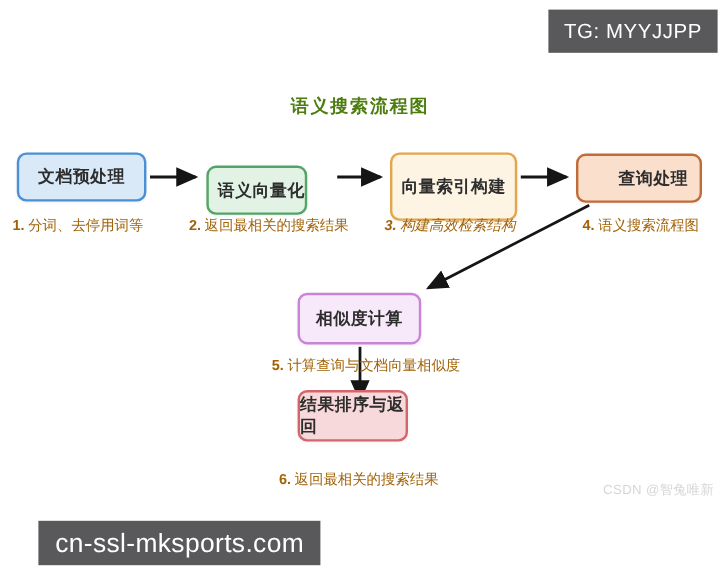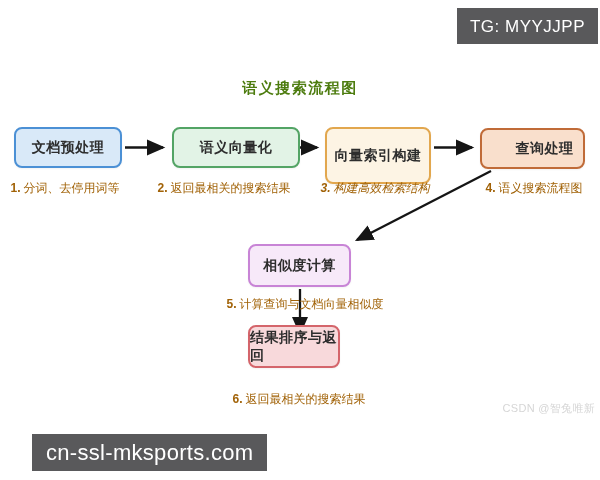--- a/index.html
+++ b/index.html
@@ -27,21 +27,21 @@
     position: absolute;
     border: 2px solid #404040;
     border-radius: 8px;
     display: flex; align-items: center; justify-content: center;
     font-size: 14px; font-weight: 700;
     color: #2d2d2d;
     letter-spacing: 0.5px;
     box-shadow: 0 1px 2px rgba(0,0,0,0.05);
   }
   .n1 { left: 14px;  top: 127px; width: 108px; height: 41px; }
-  .n2 { left: 172px; top: 127px; width: 128px; height: 41px; }
+  .n2 { left: 172px; top: 138px; width: 84px; height: 41px; justify-content: flex-end; }
   .n3 { left: 325px; top: 127px; width: 106px; height: 57px; }
   .n4 { left: 480px; top: 128px; width: 105px; height: 41px; padding-left: 24px; }
   .n5 { left: 248px; top: 244px; width: 103px; height: 43px; }
   .n6 { left: 248px; top: 325px; width: 92px; height: 43px; }
 
   .caption {
     position: absolute;
     font-size: 12px;
     color: #a16207;
     text-align: center;

